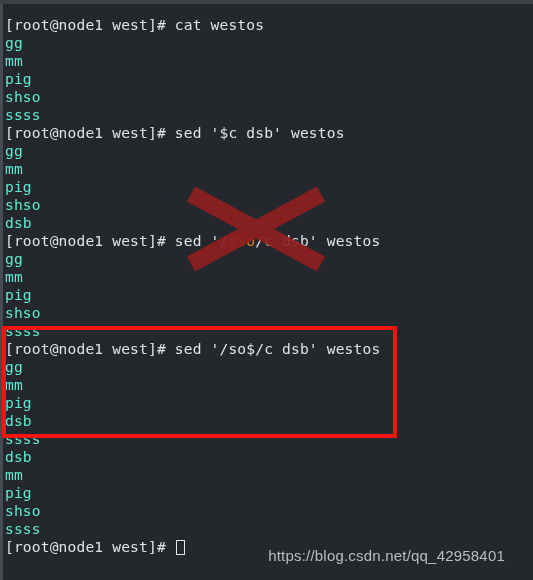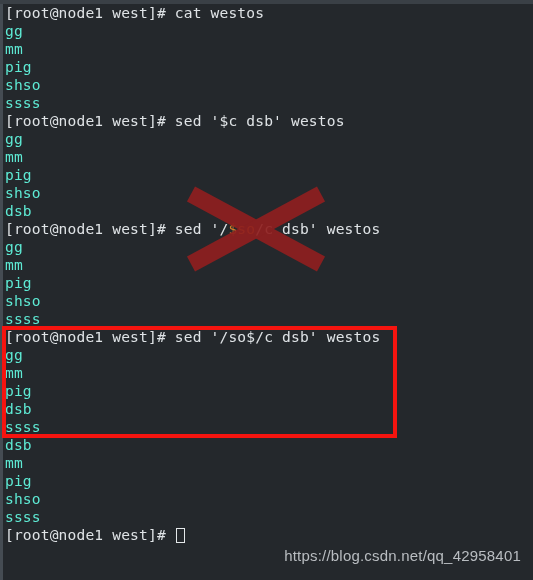--- a/index.html
+++ b/index.html
@@ -25,21 +25,21 @@
   }
   #left-strip {
     position: absolute;
     left: 0; top: 4px;
     width: 3px; height: 576px;
     background: #454c53;
   }
   #term {
     position: absolute;
     left: 5px;
-    top: 4px;
+    top: 16px;
     width: 528px;
     height: 408px;
   }
   .line {
     height: 18px;
     line-height: 18px;
     font-size: 14.6px;
     color: #5eead4;
     white-space: pre;
     letter-spacing: 0.15px;
@@ -74,21 +74,21 @@
     top: 326px;
     width: 395px;
     height: 112px;
     border: 4px solid #f5140f;
     box-sizing: border-box;
     pointer-events: none;
   }
 
   #watermark {
     position: absolute;
-    right: 12px;
+    right: 28px;
     bottom: 16px;
     font-family: "Liberation Sans", sans-serif;
     font-size: 15px;
     color: #b9bdc1;
     letter-spacing: 0.2px;
     white-space: nowrap;
   }
 </style>
 </head>
 <body>

